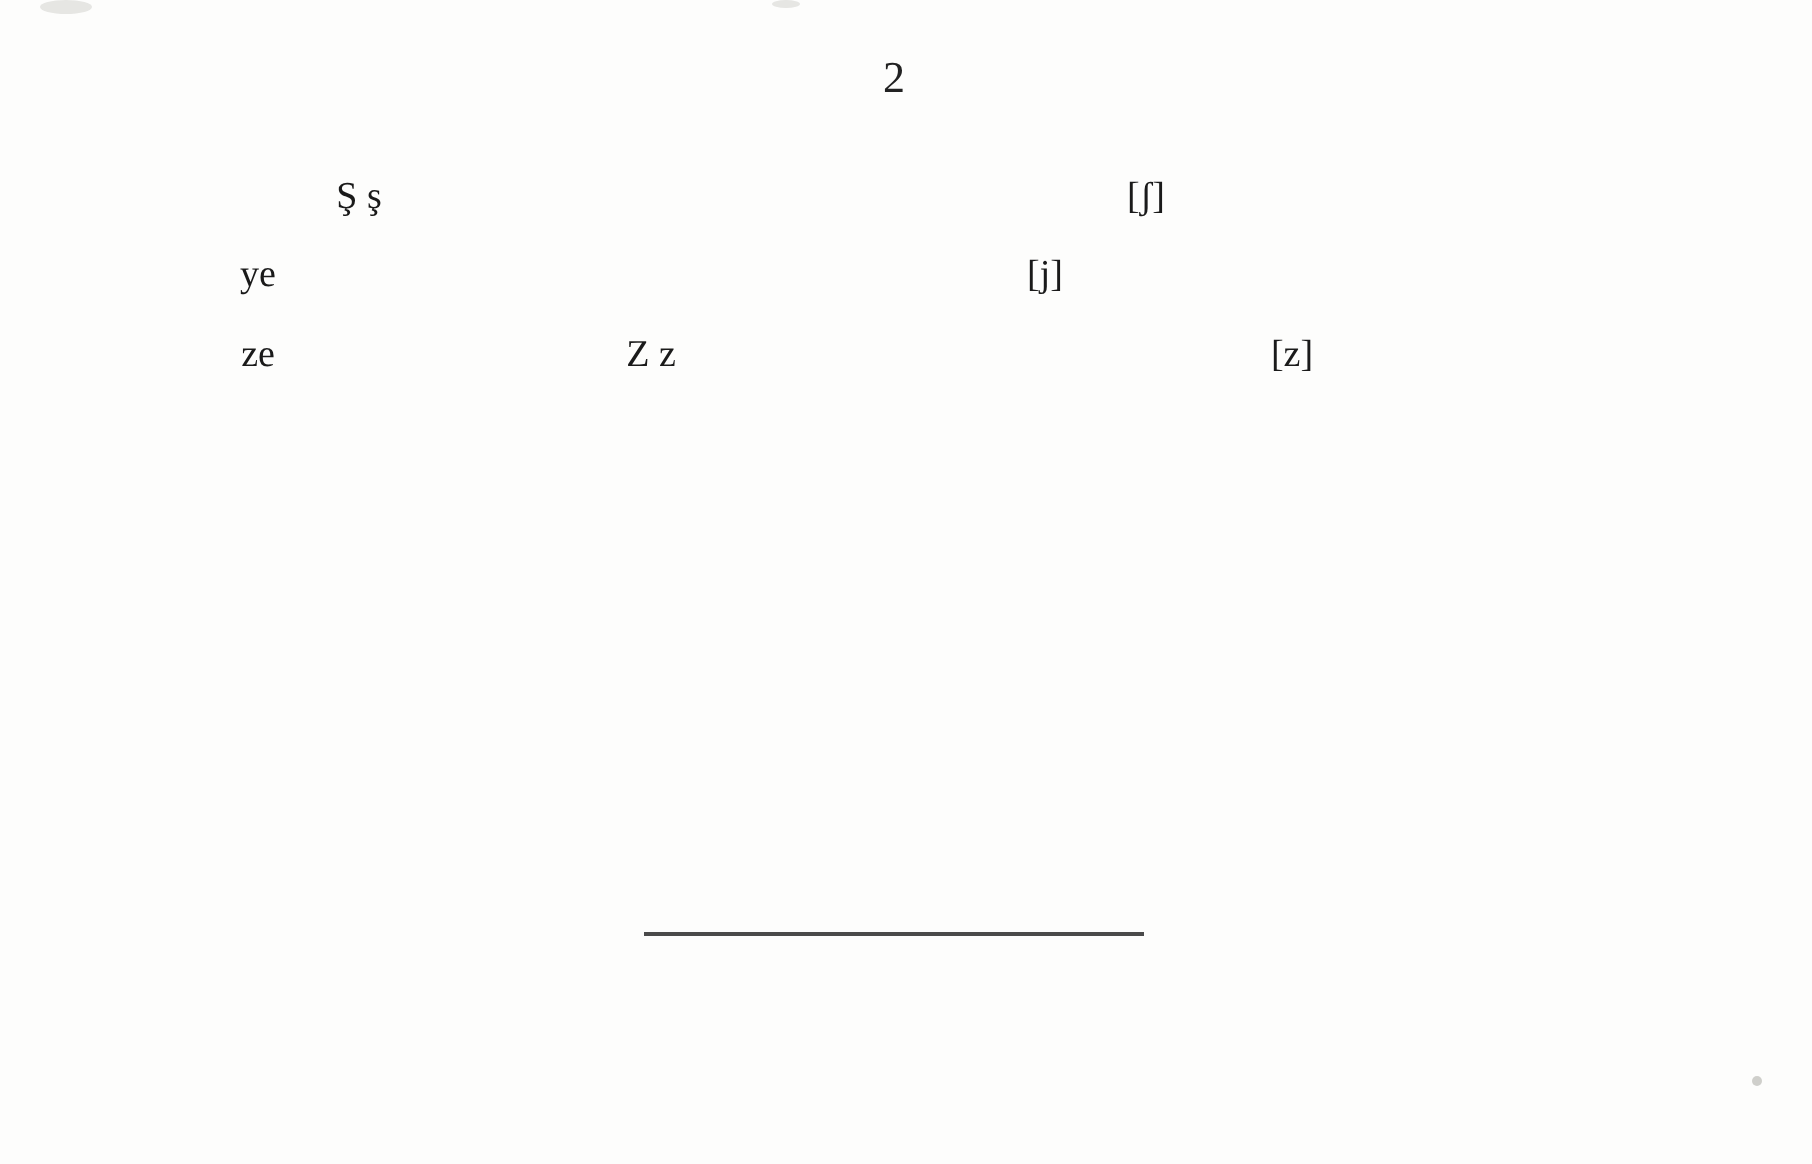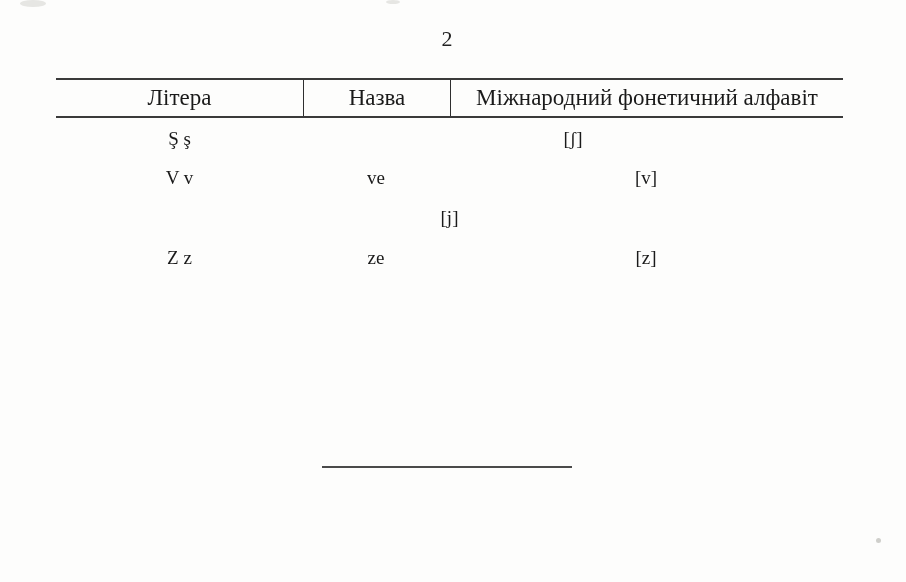--- a/index.html
+++ b/index.html
@@ -84,41 +84,32 @@
 
 <div class="page">
 
   <div class="artifact a1"></div>
   <div class="artifact a2"></div>
   <div class="artifact a3"></div>
 
   <div class="page-number">2</div>
 
   <div class="alphabet-table">
-    <div class="thead">
-      <div class="th c1">Літера</div>
-      <div class="th c2">Назва</div>
-      <div class="th c3">Міжнародний фонетичний алфавіт</div>
-    </div>
     <div class="tbody">
       <div class="tr">
         <div class="td c1">Ş ş</div>
         <div class="td c3">[ʃ]</div>
       </div>
       <div class="tr">
-        <div class="td c1">V v</div>
-        <div class="td c2">ve</div>
-        <div class="td c3">[v]</div>
-      </div>
-      <div class="tr">
+        <div class="td c2">ye</div>
         <div class="td c3">[j]</div>
       </div>
       <div class="tr">
+        <div class="td c2">ze</div>
         <div class="td c1">Z z</div>
-        <div class="td c2">ze</div>
         <div class="td c3">[z]</div>
       </div>
     </div>
   </div>
 
   <div class="footnote-rule"></div>
 
 </div>
 
 </body></html>

